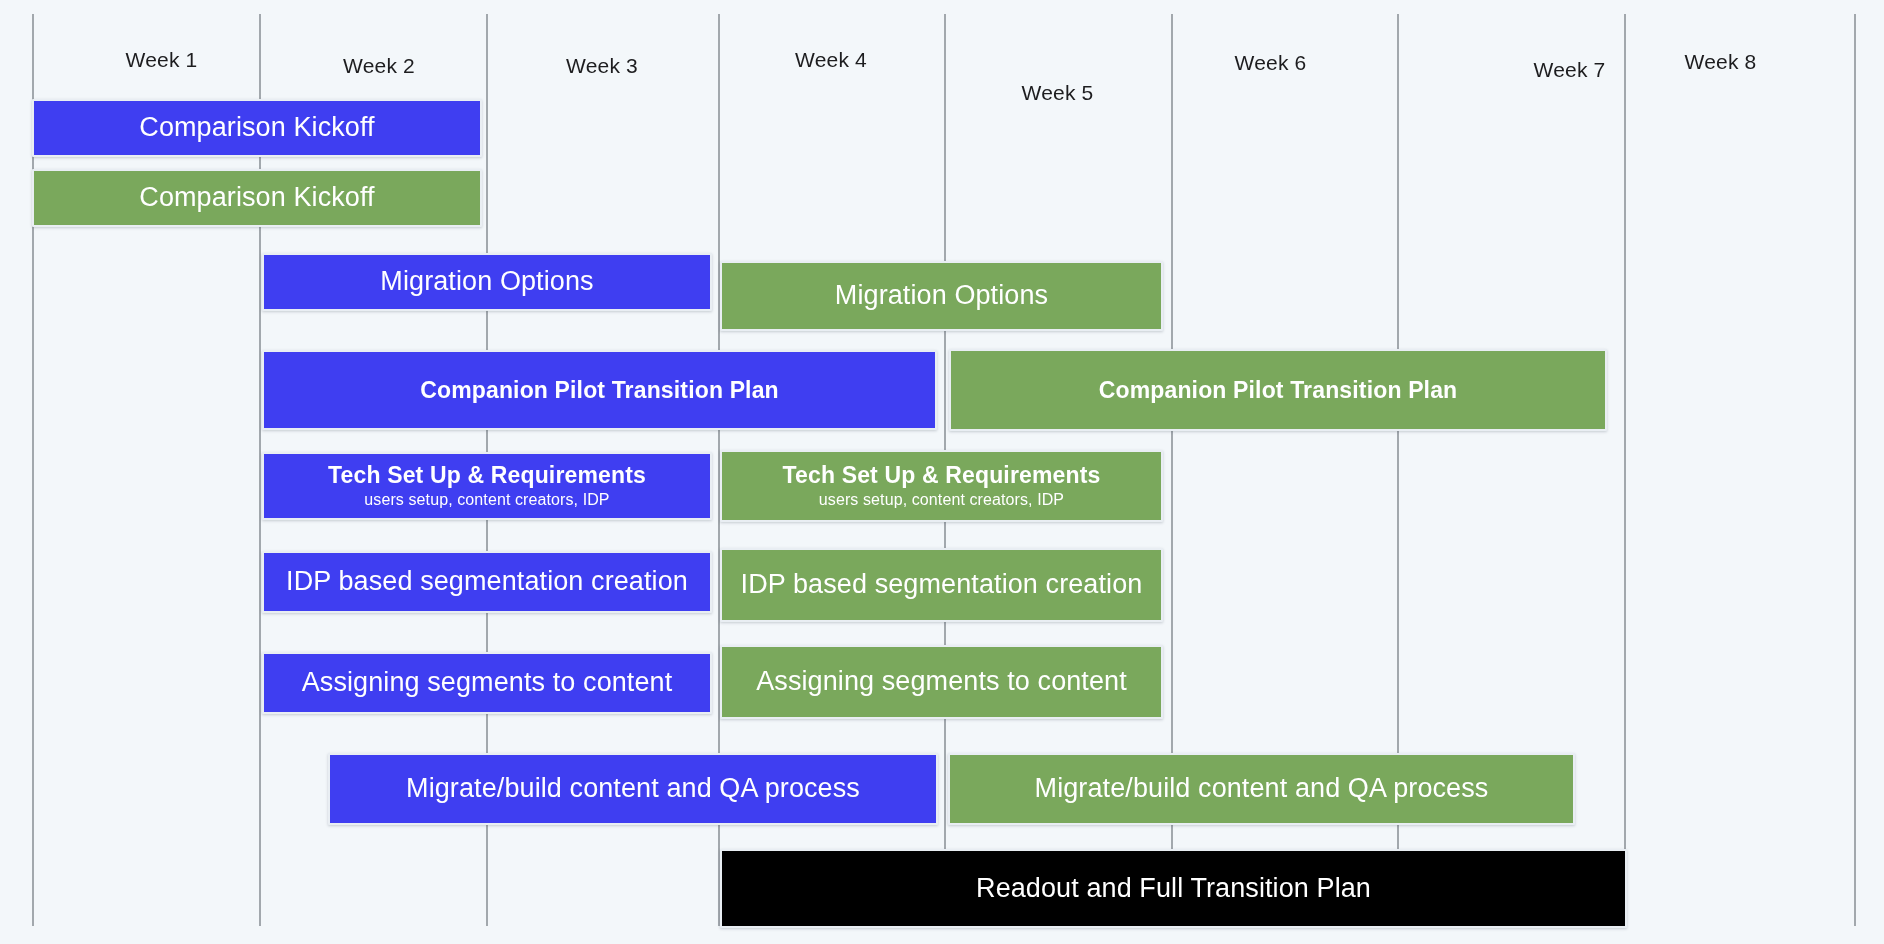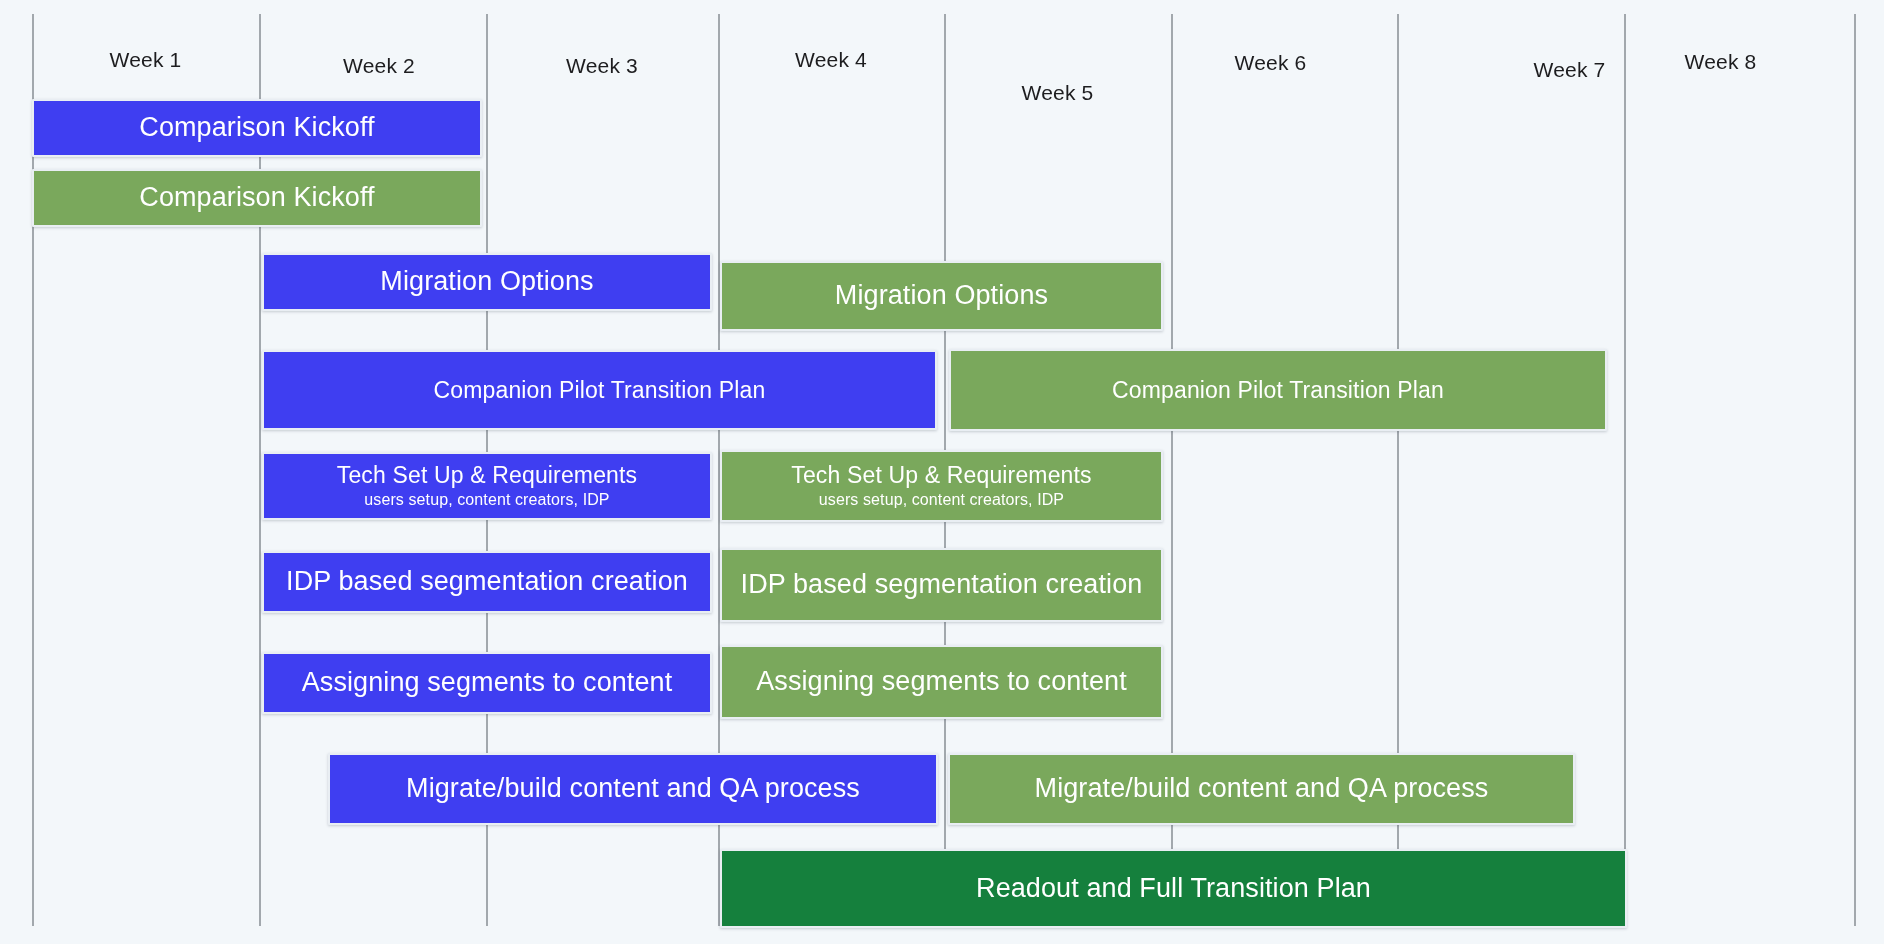--- a/index.html
+++ b/index.html
@@ -49,48 +49,48 @@
     padding: 2px 8px;
     line-height: 1.17;
   }
   .bar .label-wrap { width: 100%; }
   .bar .main {
     display: block;
     font-size: 27px;
     font-weight: 400;
     letter-spacing: 0.1px;
   }
-  .bar.bold .main { font-weight: 400; font-size: 23px; letter-spacing: 0.15px; }
+  .bar.bold .main { font-weight: 700; font-size: 23px; letter-spacing: 0.15px; }
   .bar .sub {
     display: block;
     font-size: 16px;
     font-weight: 400;
     margin-top: 2px;
     letter-spacing: 0.1px;
   }
   .bar.blue   { background: #3f3ef1; }
   .bar.green  { background: #7aa85c; }
-  .bar.accent { background: #15803d; }
+  .bar.accent { background: #000000; }
 </style>
 </head>
 <body>
 
 <div id="gantt">
 
   <div class="gridline" style="left:32px;  height:912px;"></div>
   <div class="gridline" style="left:259px; height:912px;"></div>
   <div class="gridline" style="left:486px; height:912px;"></div>
   <div class="gridline" style="left:718px; height:912px;"></div>
   <div class="gridline" style="left:944px; height:912px;"></div>
   <div class="gridline" style="left:1171px;height:912px;"></div>
   <div class="gridline" style="left:1397px;height:912px;"></div>
   <div class="gridline" style="left:1624px;height:912px;"></div>
   <div class="gridline" style="left:1854px;height:912px;"></div>
 
-  <div class="week-label" style="left:32px;  width:227px; top:48px;">Week 1</div>
+  <div class="week-label" style="left:48px;  width:227px; top:48px;">Week 1</div>
   <div class="week-label" style="left:241px; width:204px; top:54px;margin-left:36px;">Week 2</div>
   <div class="week-label" style="left:486px; width:232px; top:54px;">Week 3</div>
   <div class="week-label" style="left:718px; width:226px; top:48px;">Week 4</div>
   <div class="week-label" style="left:944px; width:227px; top:49px;margin-top:32px;">Week 5</div>
   <div class="week-label" style="left:1171px;width:199px; top:51px;">Week 6</div>
   <div class="week-label" style="left:1456px;width:227px; top:58px;">Week 7</div>
   <div class="week-label" style="left:1624px;width:193px; top:50px;">Week 8</div>
 
   <div class="bar blue" style="left:32px; top:99px; width:450px; height:58px;">
     <span class="label-wrap">

